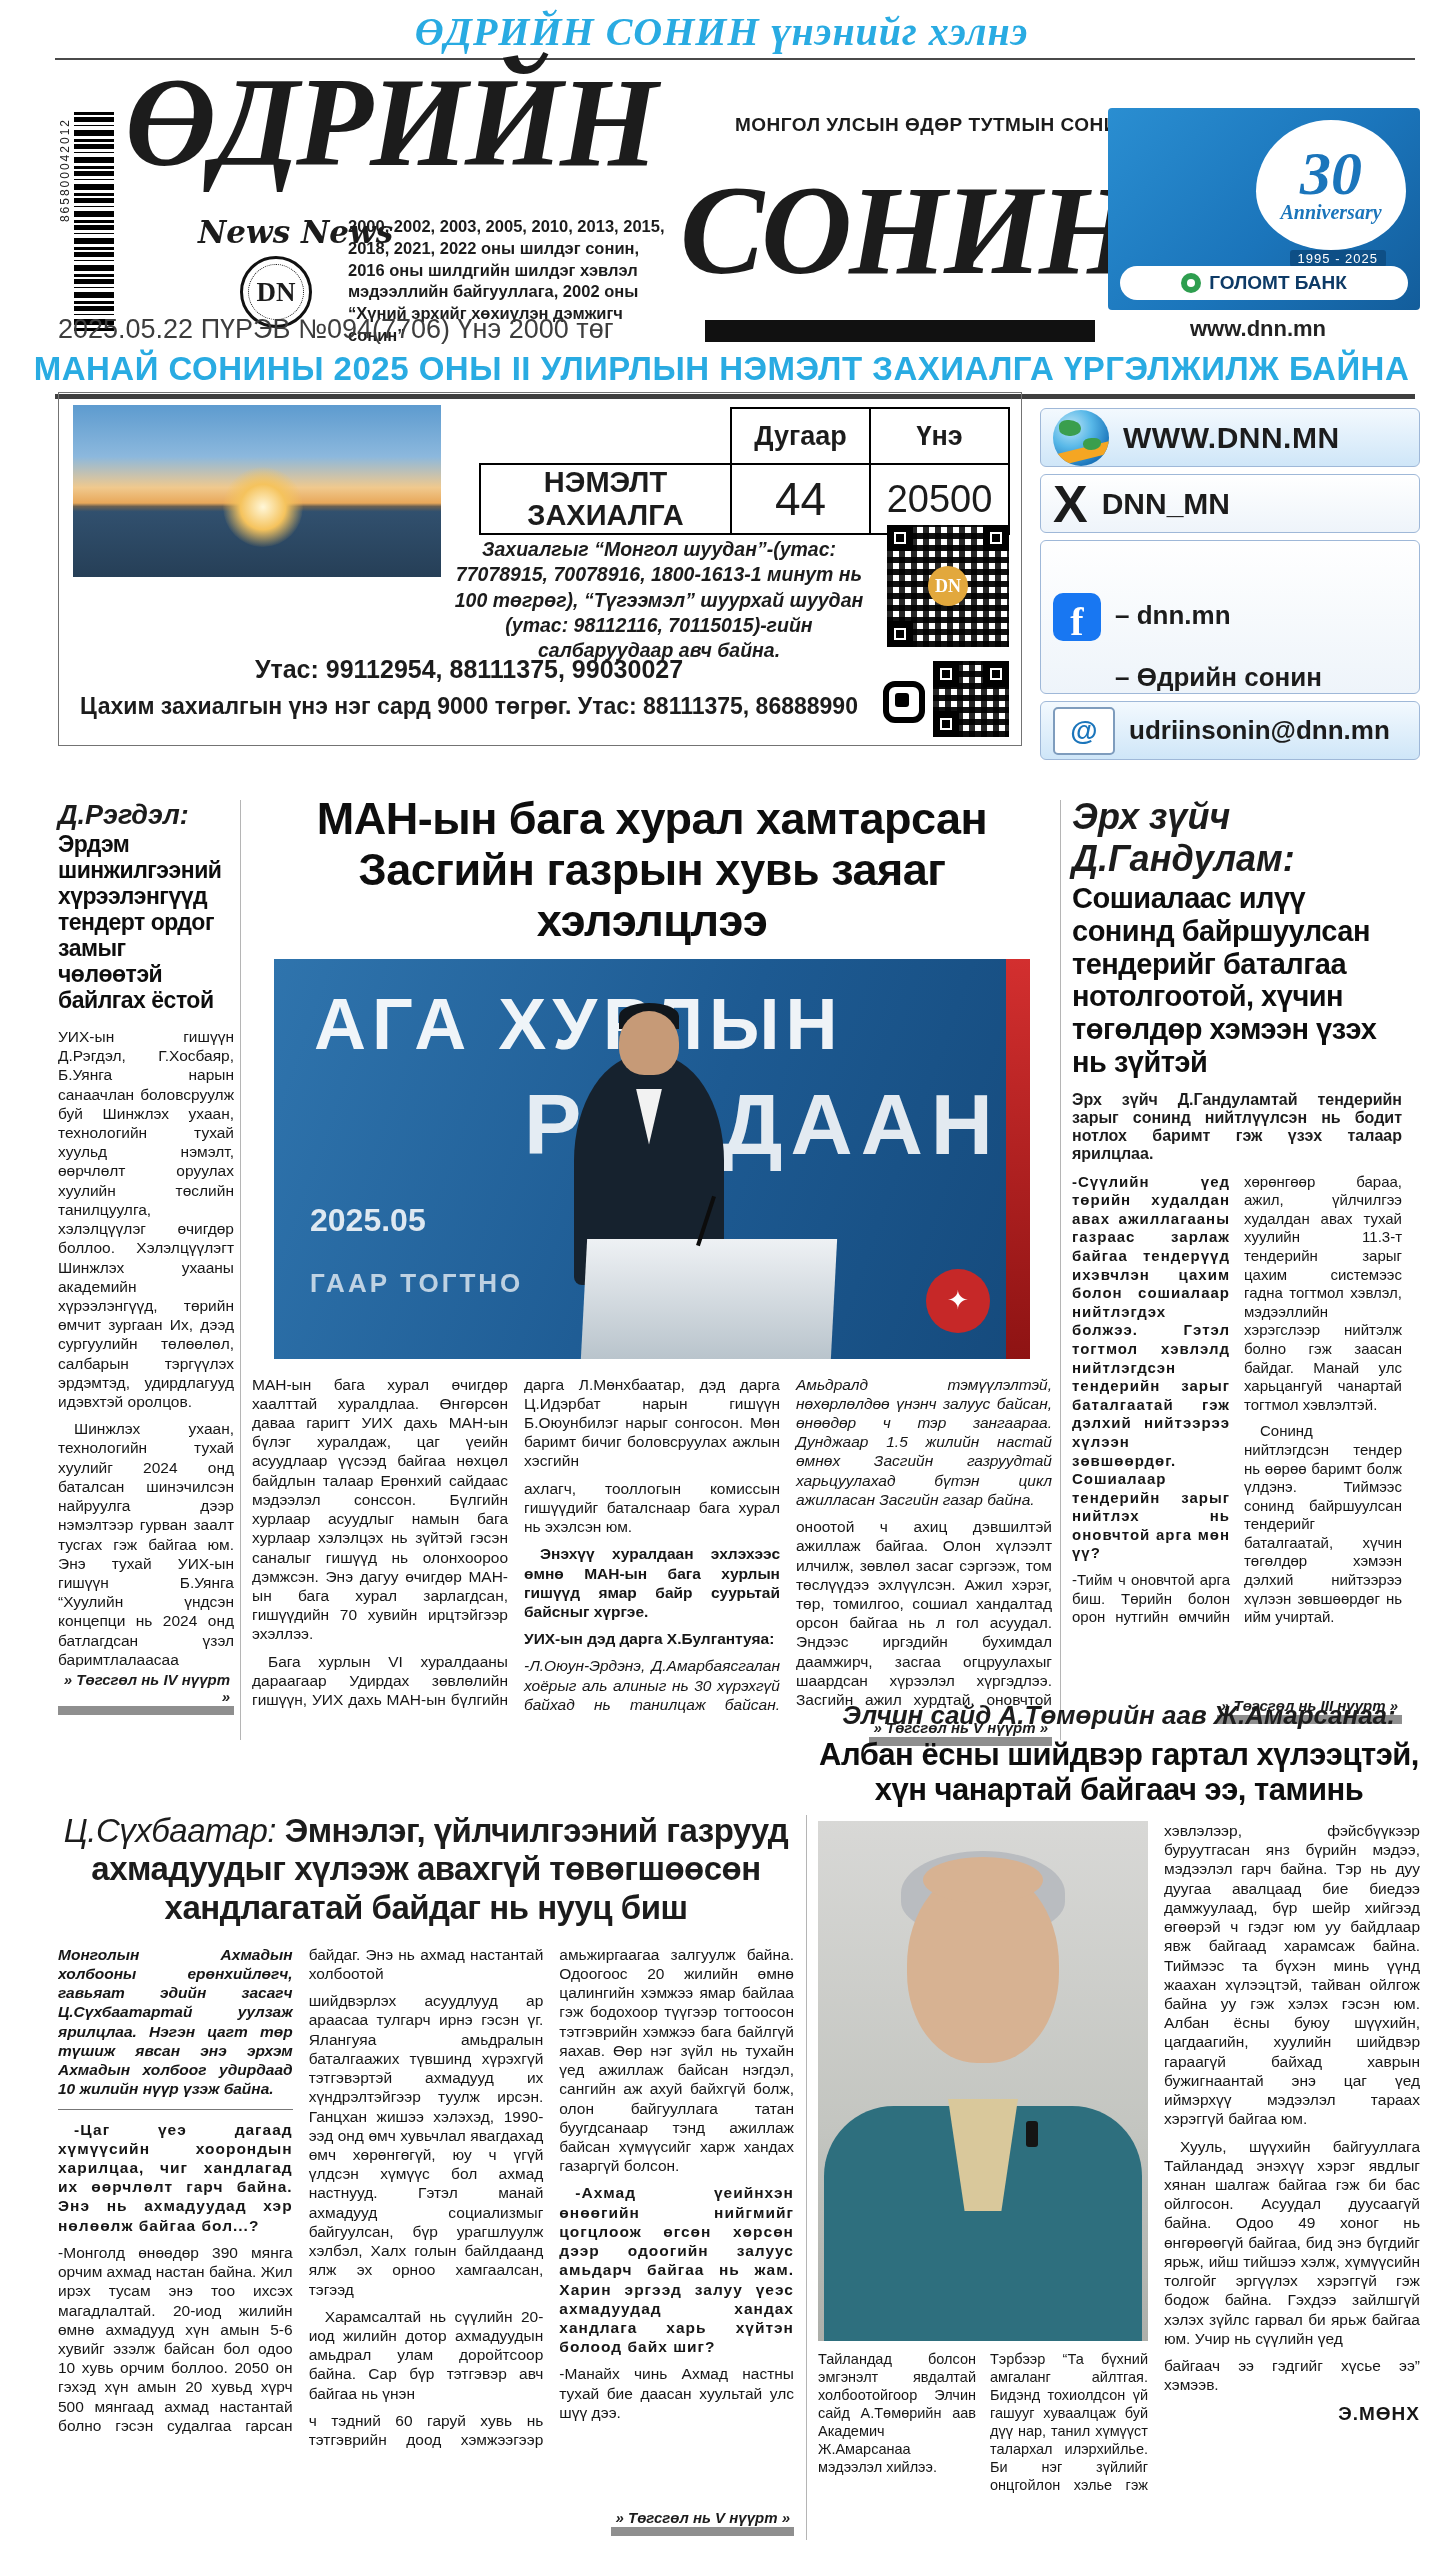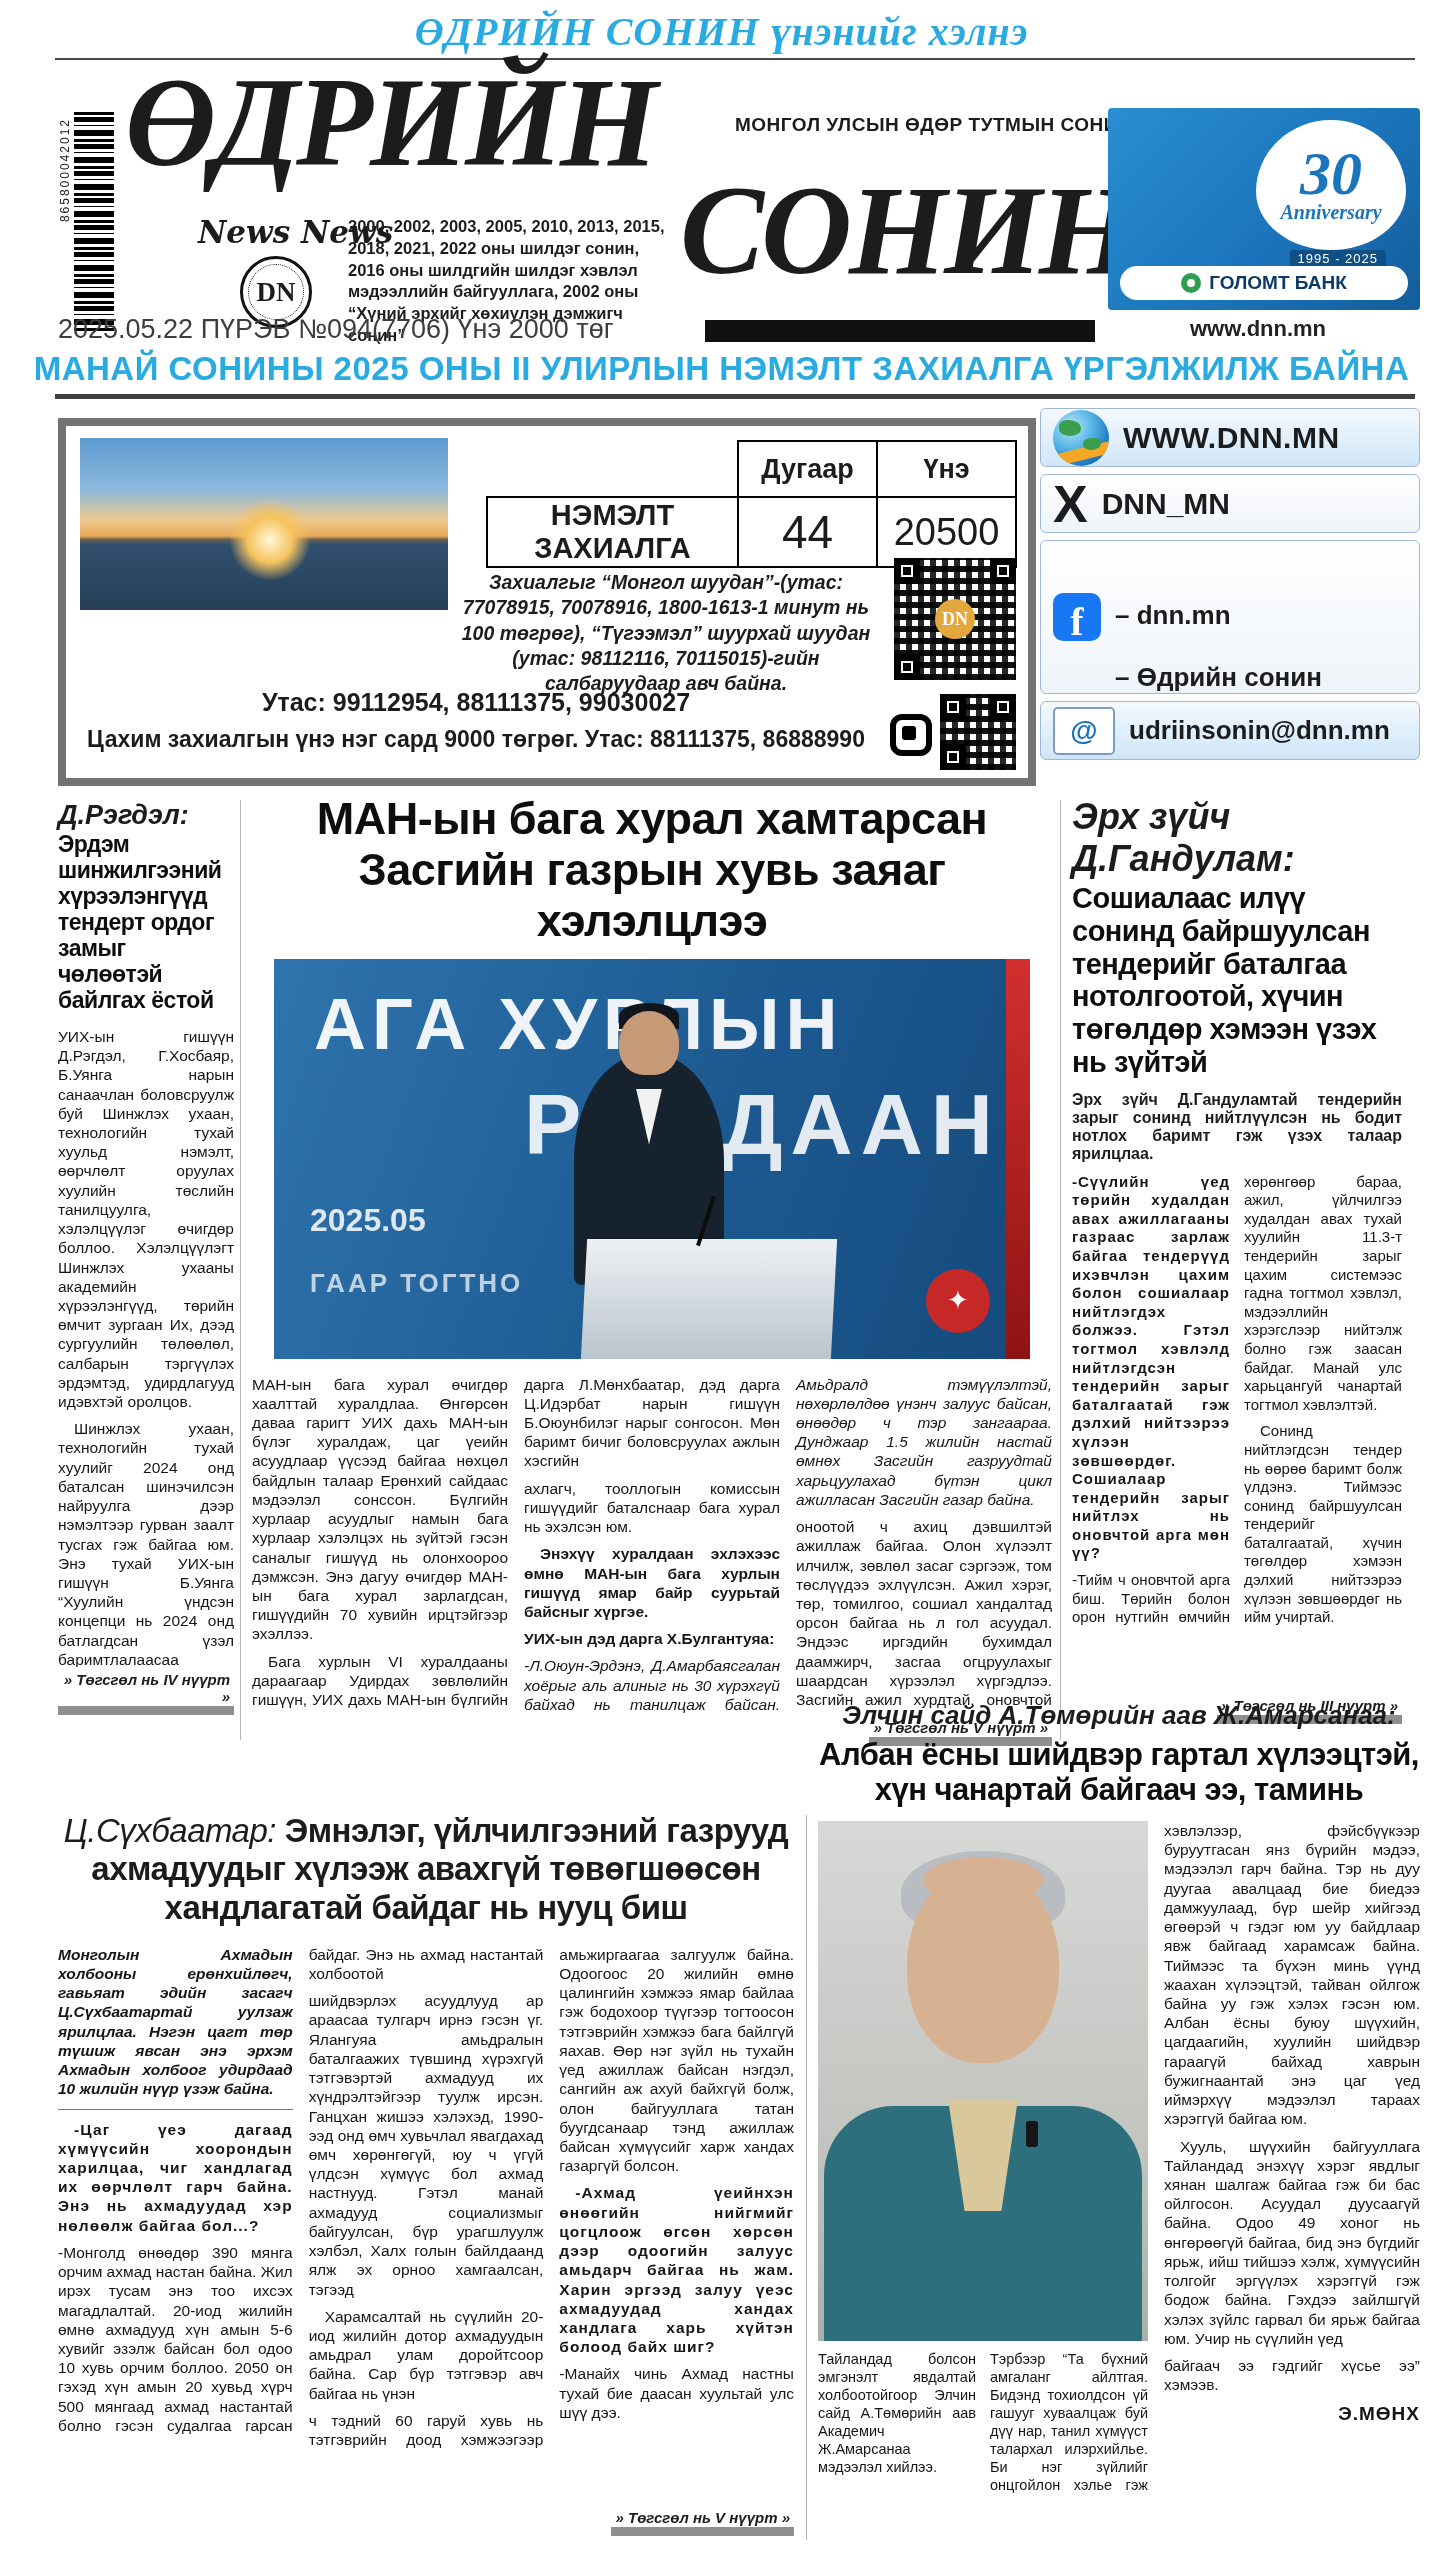--- a/index.html
+++ b/index.html
@@ -37,21 +37,21 @@
   .g-flame::after{content:"";position:absolute;inset:6px;background:#fff;border-radius:50%;}
   .website-hdr{left:1190px;top:316px;font-size:22px;font-weight:bold;color:#222;}
   .dateline{left:58px;top:314px;font-size:27px;color:#3d3d3d;}
   .datebar{left:705px;top:320px;width:390px;height:22px;background:#111;}
 
   
   .banner{top:350px;left:0;width:100%;text-align:center;font-size:33px;font-weight:bold;color:#29abe2;letter-spacing:.5px;}
   .rule-banner{top:394px;left:55px;width:1360px;height:5px;background:#3f3f3f;}
 
   
-  .sub-box{left:58px;top:418px;width:962px;height:352px;border:8px solid #737373;}
+  .sub-box{left:58px;top:392px;width:962px;height:352px;border:1px solid #737373;}
   .photo-sunset{position:absolute;left:14px;top:12px;width:368px;height:172px;overflow:hidden;
      background:linear-gradient(180deg,#5d9bcf 0%,#8cb8dd 30%,#f0c98e 48%,#e8a85a 57%,#6b6152 59%,#31506e 62%,#263f57 100%);}
   .sun{position:absolute;left:150px;top:62px;width:80px;height:80px;border-radius:50%;
      background:radial-gradient(circle,#fff7d8,#f5c35d 40%,rgba(245,195,93,0) 72%);}
   .sub-table{position:absolute;left:420px;top:14px;border-collapse:collapse;}
   .sub-table td{border:2.5px solid #000;text-align:center;vertical-align:middle;}
   .sub-table .c0{width:248px;border:none;border-bottom:2.5px solid #000;border-right:2.5px solid #000;}
   .sub-table .ch{width:135px;height:52px;font-size:27px;font-weight:bold;}
   .sub-table .cl{height:58px;font-size:29px;font-weight:bold;}
   .sub-table .cn{font-size:46px;font-weight:300;}

